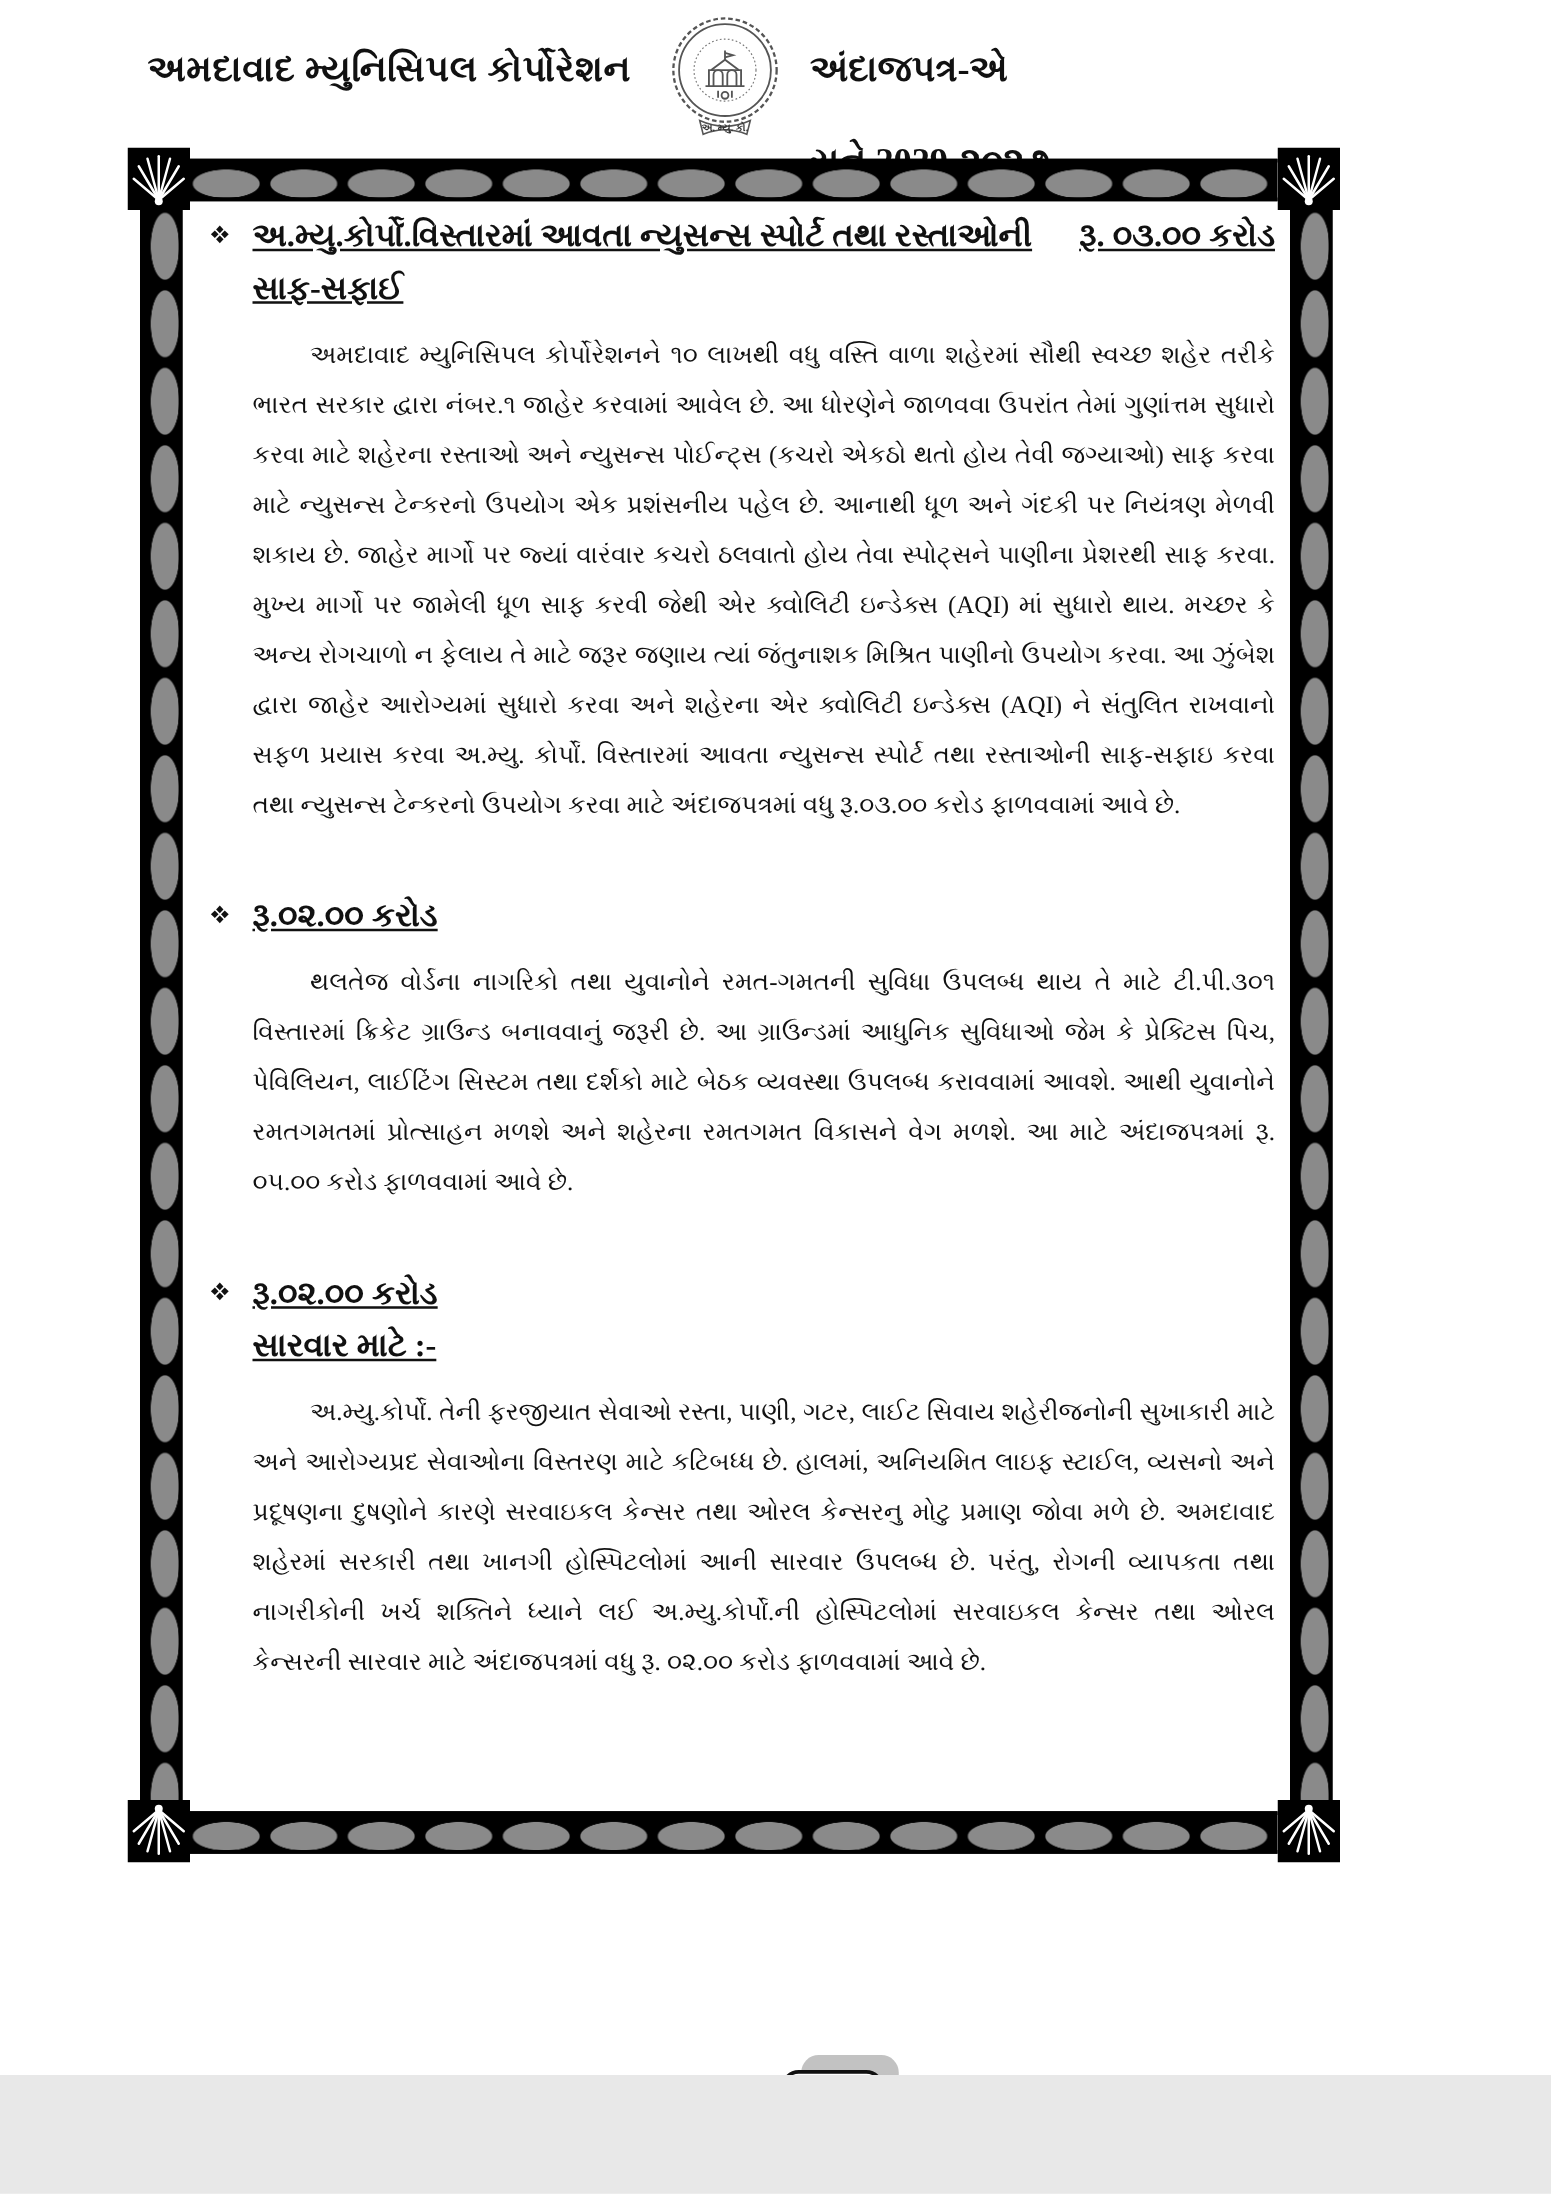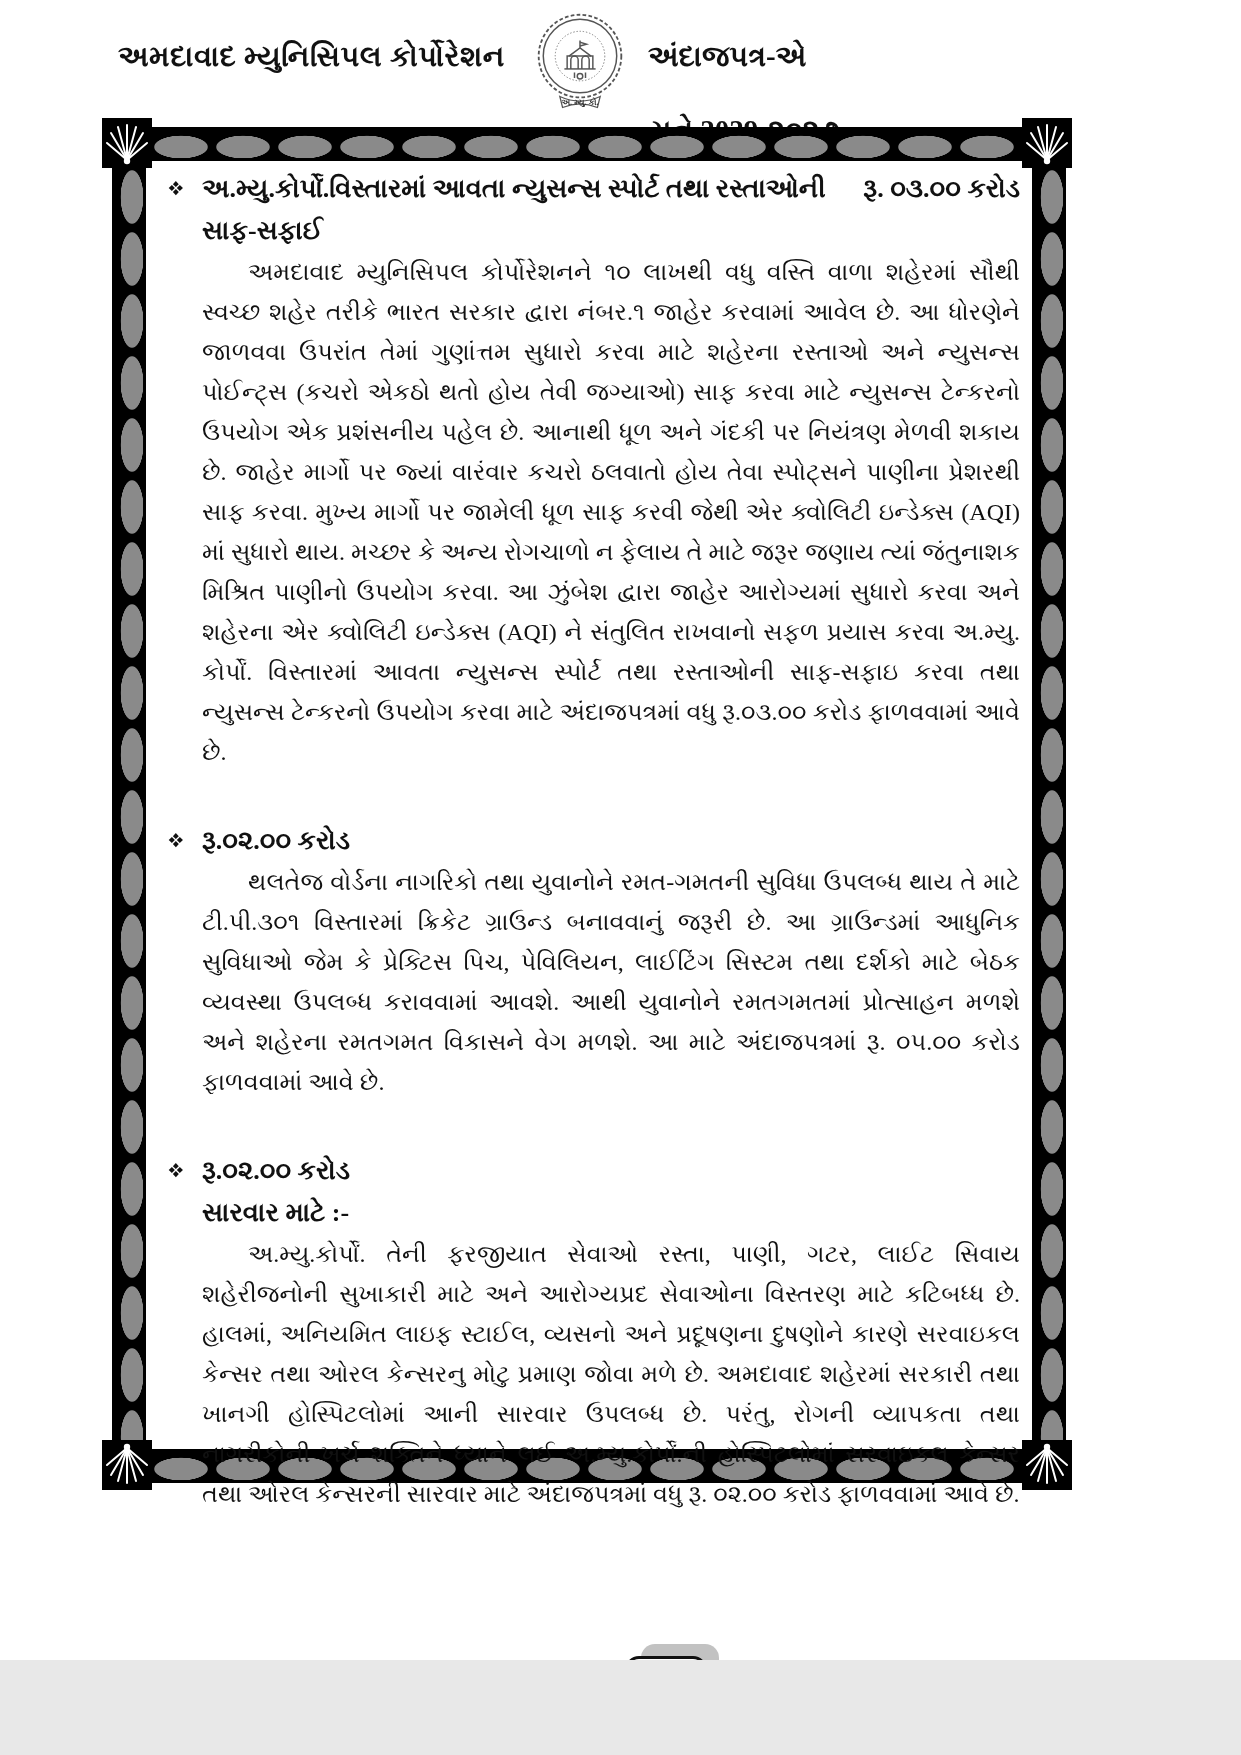--- a/index.html
+++ b/index.html
@@ -51,25 +51,25 @@
   .corner-bl { left: 102px;  top: 1440px; transform: scaleY(-1); }
   .corner-br { left: 1022px; top: 1440px; transform: scaleY(-1); }
 
   
   .content { position: absolute; left: 168px; top: 168px; width: 852px; }
   .section + .section { margin-top: 48px; }
   .head-wrap { display: flex; gap: 12px; }
   .bullet { width: 22px; font-size: 20px; padding-top: 9px; color: #111; flex: none; }
   .head-main { flex: 1; }
   .head-row { display: flex; justify-content: space-between; align-items: flex-start; gap: 20px; }
-  .head-text, .head-line2, .amount { font-weight: bold; font-size: 26px; line-height: 42px; }
+  .head-text, .head-line2, .amount { font-weight: bold; font-size: 26px; line-height: 42px; text-decoration: underline; }
   .amount { white-space: nowrap; }
   .para {
-    margin: 0 0 0 34px;
-    font-size: 24px; line-height: 40px;
+    margin: 12px 0 0 34px;
+    font-size: 20px; line-height: 40px;
     text-align: justify; text-indent: 46px;
   }
 
   
   .badge-shadow {
     position: absolute; left: 641px; top: 1644px; width: 78px; height: 46px;
     background: #c2c2c2; border-radius: 14px;
   }
   .badge {
     position: absolute; left: 625px; top: 1656px; width: 82px; height: 47px;

